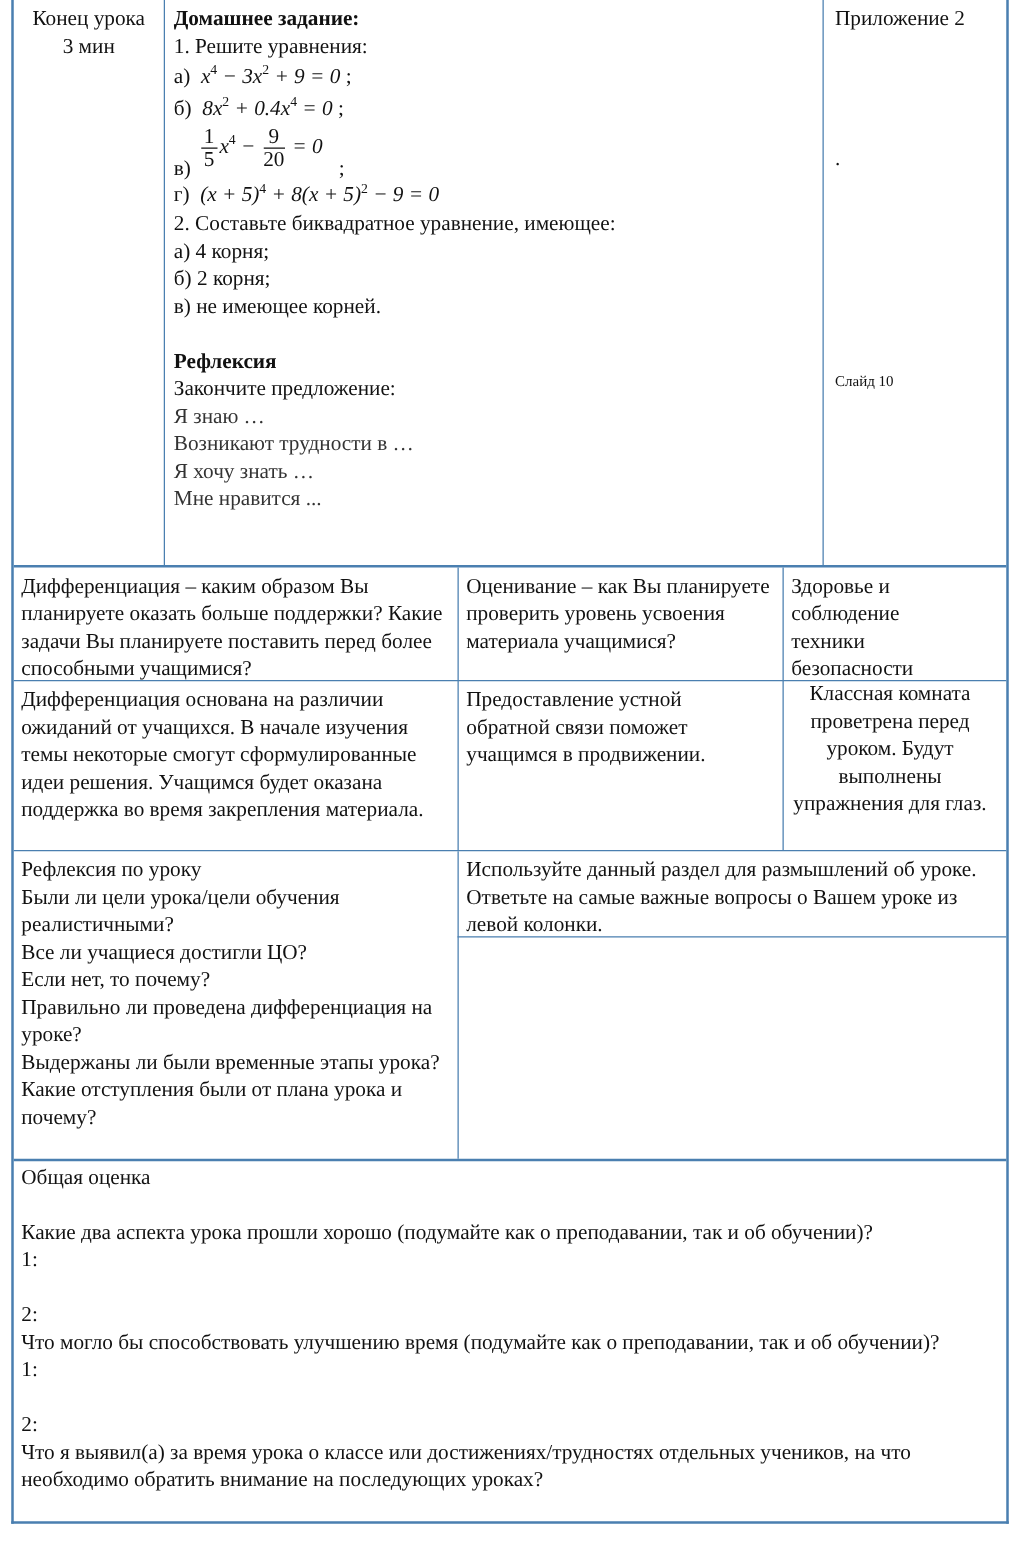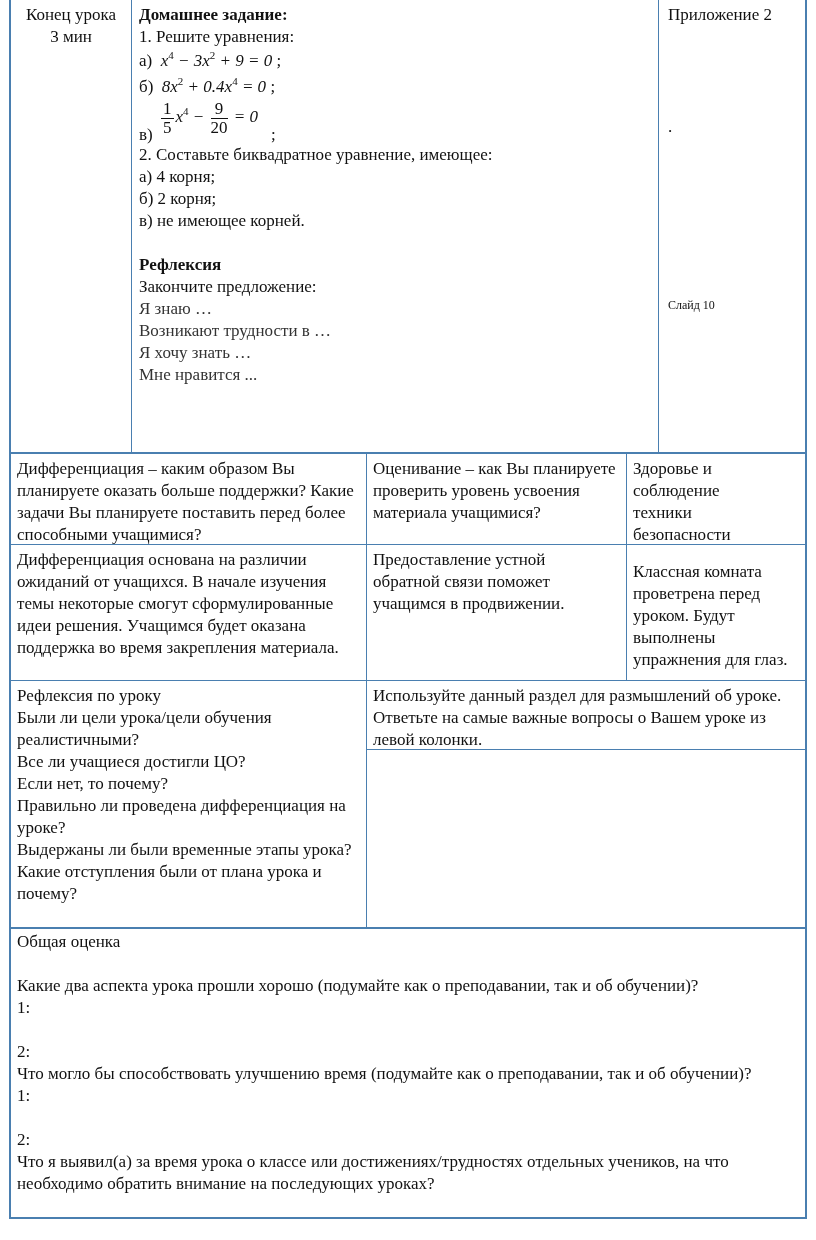--- a/index.html
+++ b/index.html
@@ -43,20 +43,24 @@
       <span class="math">&nbsp;8x<sup>2</sup> + 0.4x<sup>4</sup> = 0</span> ;
     </div>
     <div class="line" style="height:44px; position:relative;">
       <span style="position:absolute; top:24px; left:0;">в)</span>
       <span class="math" style="position:absolute; left:20px; top:0;">
         <span class="frac"><span class="num">1</span><span>5</span></span>x<sup>4</sup> −
         <span class="frac"><span class="num">9</span><span>20</span></span> = 0
       </span>
       <span style="position:absolute; left:132px; top:24px;">;</span>
     </div>
+    <div class="line" style="height:24px; line-height:24px;">
+      <span>г)</span>
+      <span class="math">&nbsp;(x + 5)<sup>4</sup> + 8(x + 5)<sup>2</sup> − 9 = 0</span>
+    </div>
     <div>2. Составьте биквадратное уравнение, имеющее:</div>
     <div>а) 4 корня;</div>
     <div>б) 2 корня;</div>
     <div>в) не имеющее корней.</div>
     <div style="height:22px;"></div>
     <div class="b">Рефлексия</div>
     <div>Закончите предложение:</div>
     <div class="gray">Я знаю …</div>
     <div class="gray">Возникают трудности в …</div>
     <div class="gray">Я хочу знать …</div>
@@ -73,21 +77,21 @@
   <div class="vline" style="left:615px; top:454px; width:1px; height:226px;"></div>
   <div class="hline" style="left:0; top:544px; width:794px; height:1px;"></div>
 
   <div class="cell" style="left:356px; top:456px; width:259px;">Оценивание – как Вы планируете проверить уровень усвоения материала учащимися?</div>
   <div class="cell" style="left:0; top:456px; width:355px;">Дифференциация – каким образом Вы планируете оказать больше поддержки? Какие задачи Вы планируете поставить перед более способными учащимися?</div>
   <div class="cell" style="left:616px; top:456px; width:160px;">Здоровье и соблюдение техники безопасности</div>
 
   <div class="hline" style="left:0; top:680px; width:794px; height:1px;"></div>
   <div class="cell" style="left:0; top:547px; width:355px;">Дифференциация основана на различии ожиданий от учащихся. В начале изучения темы некоторые смогут сформулированные идеи решения. Учащимся будет оказана поддержка во время закрепления материала.</div>
   <div class="cell" style="left:356px; top:547px; width:250px;">Предоставление устной обратной связи поможет учащимся в продвижении.</div>
-  <div class="cell" style="left:616px; top:559px; width:170px;">Классная комната проветрена перед уроком. Будут выполнены упражнения для глаз.</div>
+  <div class="cell" style="left:616px; top:542px; width:170px;text-align:center;">Классная комната проветрена перед уроком. Будут выполнены упражнения для глаз.</div>
 
   <div class="vline" style="left:355px; top:681px; width:1px; height:246px;"></div>
   <div class="hline" style="left:355px; top:749px; width:439px; height:1px;"></div>
   <div class="hline" style="left:0; top:927px; width:794px; height:2px;"></div>
 
   <div class="cell" style="left:0; top:683px; width:355px;">
     <div>Рефлексия по уроку</div>
     <div>Были ли цели урока/цели обучения реалистичными?</div>
     <div>Все ли учащиеся достигли ЦО?</div>
     <div>Если нет, то почему?</div>

